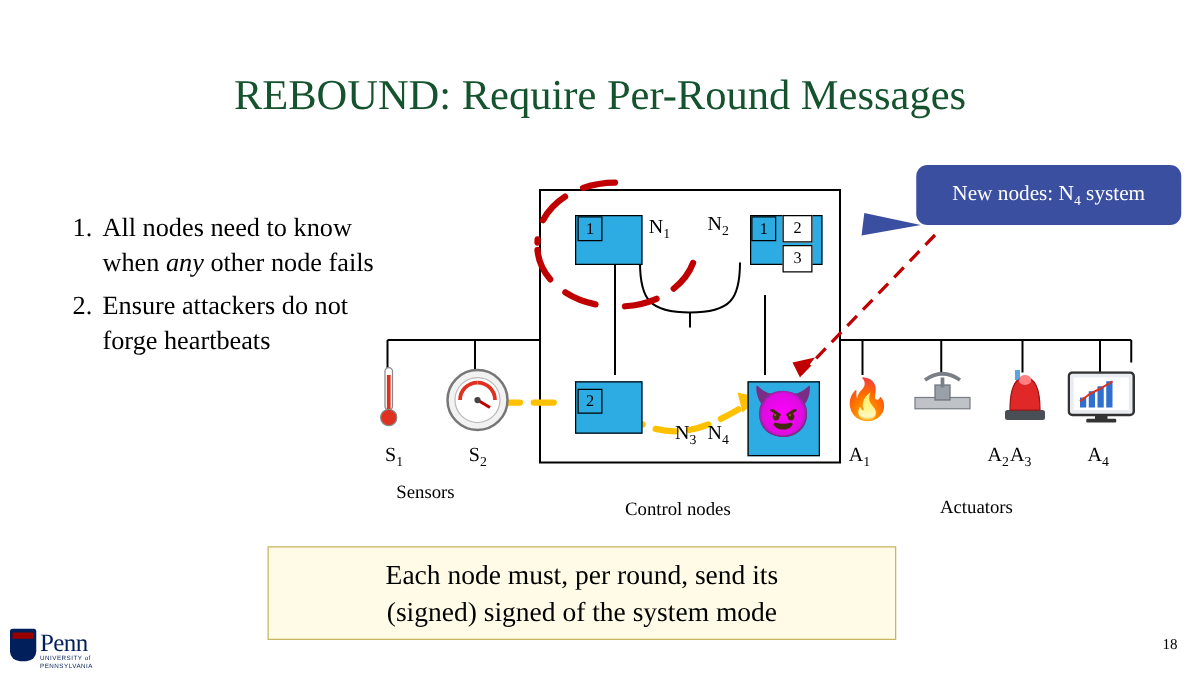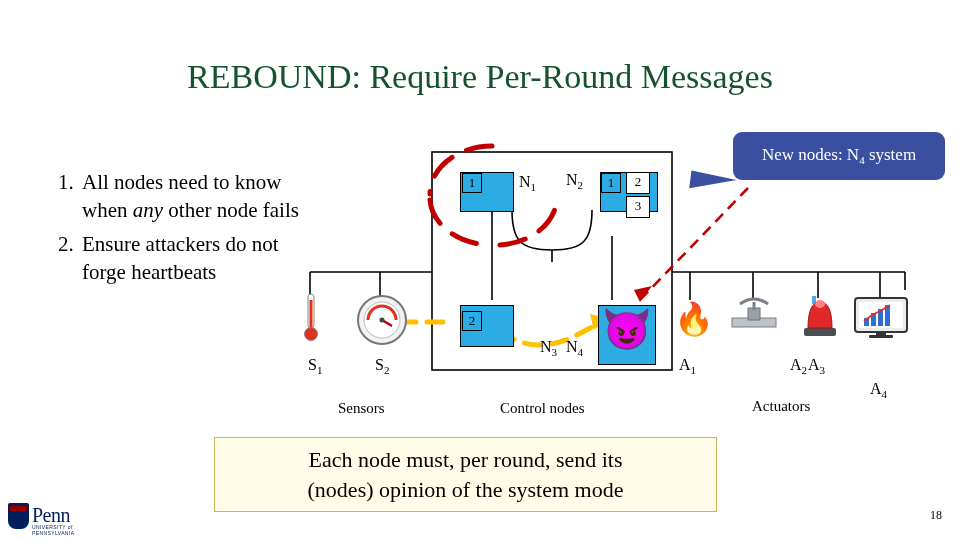--- a/index.html
+++ b/index.html
@@ -294,21 +294,21 @@
       <circle cx="26" cy="26" r="24" fill="#F2F2F2" stroke="#777" stroke-width="2"></circle>
       <circle cx="26" cy="26" r="18" fill="#FFFFFF" stroke="#BBB" stroke-width="1"></circle>
       <path d="M 12 26 A 14 14 0 0 1 26 12" fill="none" stroke="#E03020" stroke-width="3"></path>
       <path d="M 26 12 A 14 14 0 0 1 40 26" fill="none" stroke="#E03020" stroke-width="3"></path>
       <line x1="26" y1="26" x2="36" y2="32" stroke="#C00000" stroke-width="2.5"></line>
       <circle cx="26" cy="26" r="2.5" fill="#444"></circle>
     </svg>
   </div>
   <div class="node-label" style="left:375px; top:356px;">S<span class="sub">2</span></div>
 
-  <div class="group-label" style="left:317px; top:400px;margin-left:21px;">Sensors</div>
+  <div class="group-label" style="left:317px; top:386px;">Sensors</div>
 
   <div style="position:absolute; left:674px; top:296px; width:36px; height:46px; font-size:32px; line-height:46px; text-align:center;">🔥</div>
   <div class="node-label" style="left:679px; top:356px;">A<span class="sub">1</span></div>
 
   <div style="position:absolute; left:730px; top:296px; width:48px; height:44px;">
     <svg viewBox="0 0 48 44" width="48" height="44">
       <rect x="2" y="22" width="44" height="9" fill="#BFC3C8" stroke="#7A7F86" stroke-width="1"></rect>
       <rect x="18" y="12" width="12" height="12" fill="#9AA0A8" stroke="#6E737A" stroke-width="1"></rect>
       <path d="M 10 8 Q 24 -2 38 8" fill="none" stroke="#7A7F86" stroke-width="3"></path>
       <line x1="24" y1="6" x2="24" y2="14" stroke="#7A7F86" stroke-width="3"></line>
@@ -332,32 +332,32 @@
       <rect x="5" y="5" width="44" height="26" fill="#FFFFFF"></rect>
       <rect x="10" y="21" width="5" height="8" fill="#2F6FD0"></rect>
       <rect x="17" y="16" width="5" height="13" fill="#2F6FD0"></rect>
       <rect x="24" y="12" width="5" height="17" fill="#2F6FD0"></rect>
       <rect x="31" y="8" width="5" height="21" fill="#2F6FD0"></rect>
       <polyline points="10,24 18,18 26,14 36,8" fill="none" stroke="#E03020" stroke-width="1.6"></polyline>
       <rect x="22" y="35" width="10" height="4" fill="#333"></rect>
       <rect x="15" y="38" width="24" height="3" rx="1" fill="#333"></rect>
     </svg>
   </div>
-  <div class="node-label" style="left:870px; top:356px;margin-top:24px;">A<span class="sub">4</span></div>
+  <div class="node-label" style="left:870px; top:356px;">A<span class="sub">4</span></div>
 
   <div class="group-label" style="left:752px; top:398px;">Actuators</div>
 
   <div id="callout-tail"></div>
   <div id="callout">
     <span><span>New nodes: N</span><span class="sub">4</span><span> system</span></span>
   </div>
 
   <div id="banner">
     <div>Each node must, per round, send its</div>
-    <div>(nodes) opinion of the system mode</div>
+    <div>(signed) signed of the system mode</div>
   </div>
 
   <div id="page-number">18</div>
 
   <div id="penn-logo">
     <div id="penn-shield">
       <div id="penn-shield-stripe"></div>
     </div>
     <div id="penn-word">Penn</div>
     <div id="penn-tag">UNIVERSITY of PENNSYLVANIA</div>

